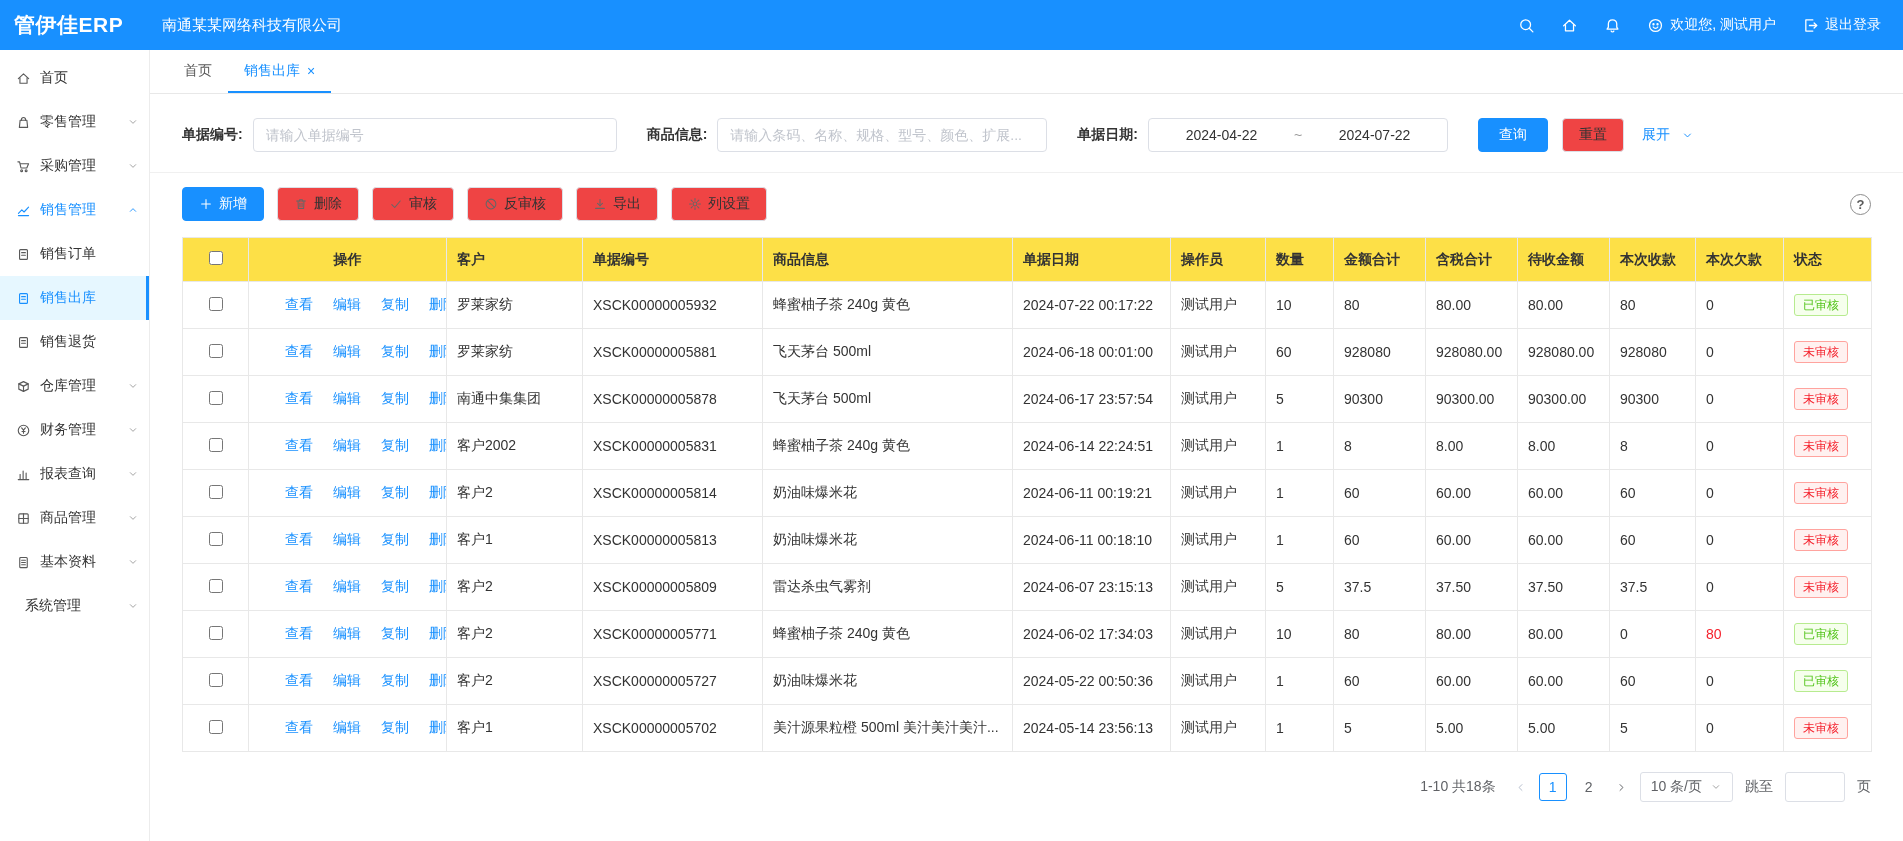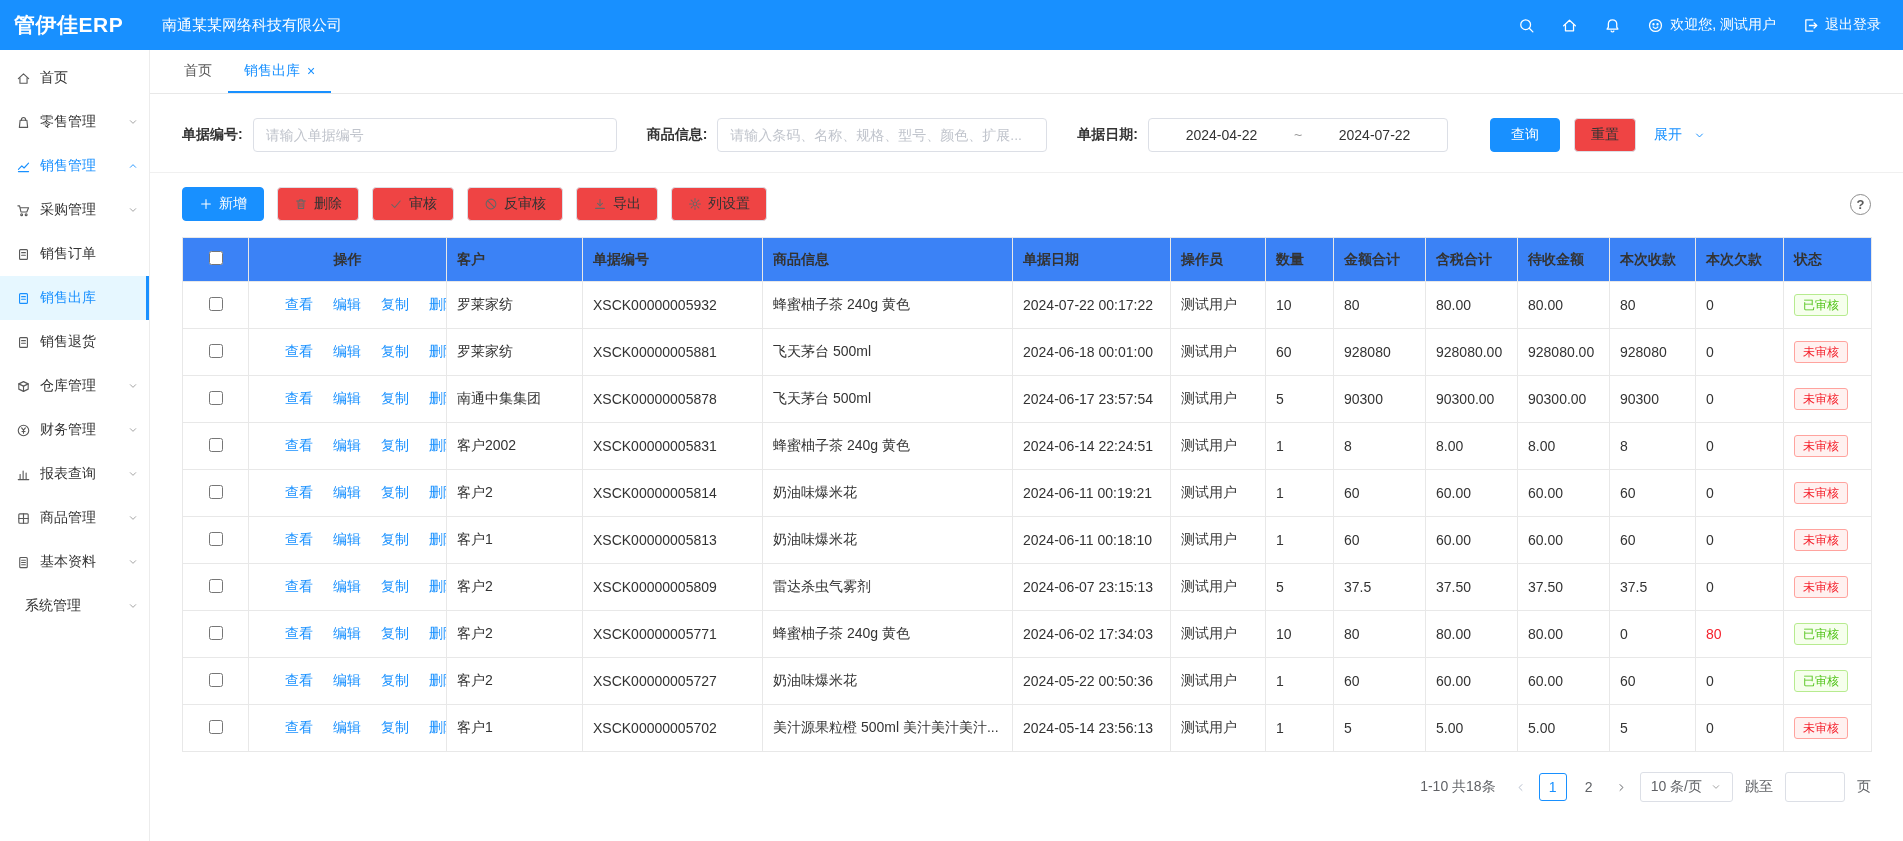--- a/index.html
+++ b/index.html
@@ -89,21 +89,21 @@
   }
   .date-sep { color: #999; }
   .btn {
     height: 34px; border: 1px solid #dcdfe6; background: #ef4444; color: #333;
     border-radius: 4px; padding: 0 16px; font-size: 14px; cursor: pointer;
     display: inline-flex; align-items: center; gap: 6px; font-family: inherit; white-space: nowrap;
   }
   .btn .icon { font-size: 14px; color: #666; }
   .btn.primary { background: #1890ff; border-color: #1890ff; color: #fff; }
   .btn.primary .icon { color: #fff; }
-  .btn-search { margin-left: 12px; padding: 0 20px; }
+  .btn-search { margin-left: 0; padding: 0 20px; }
   .btn-reset { margin-left: 14px; }
   .expand {
     margin-left: 18px; color: #1890ff; display: inline-flex; align-items: center;
     gap: 11px; cursor: pointer; white-space: nowrap;
   }
   .expand .icon { font-size: 13px; }
 
   
   .toolbar {
     display: flex; align-items: center; justify-content: space-between;
@@ -116,21 +116,21 @@
     display: flex; align-items: center; justify-content: center; cursor: pointer;
   }
 
   
   .table-wrap { margin: 16px 32px 0 32px; }
   table { width: 100%; border-collapse: collapse; table-layout: fixed; font-size: 14px; }
   th, td {
     border: 1px solid #e8e8e8; padding: 0 10px; text-align: left;
     white-space: nowrap; overflow: hidden; text-overflow: ellipsis;
   }
-  th { height: 44px; font-weight: bold; color: #333; background: #3b82f6; }
+  th { height: 44px; font-weight: bold; color: #333; background: #fde047; }
   td { height: 47px; color: #333; }
   .c-center { text-align: center; }
   input[type="checkbox"] { width: 14px; height: 14px; cursor: pointer; }
   .actions { display: inline-flex; gap: 20px; margin-left: 26px; }
   .act { color: #1890ff; cursor: pointer; text-decoration: none; }
   .badge {
     display: inline-block; font-size: 12px; line-height: 18px;
     padding: 1px 8px; border-radius: 3px;
   }
   .badge.approved { color: #52c41a; background: #f6ffed; border: 1px solid #b7eb8f; }
@@ -231,46 +231,46 @@
               <path d="M5.8 5.6V4.8a2.2 2.2 0 0 1 4.4 0v.8"></path>
             </svg>
           </span>
           <span class="side-label">零售管理</span>
           <span class="icon chev">
             <svg viewBox="0 0 16 16" width="1em" height="1em" fill="none" stroke="currentColor" stroke-width="1.2" stroke-linecap="round" stroke-linejoin="round">
               <polyline points="4.4,6.2 8,9.8 11.6,6.2"></polyline>
             </svg>
           </span>
         </div>
-        <div class="side-item parent-active">
-          <span class="icon ">
-            <svg viewBox="0 0 16 16" width="1em" height="1em" fill="none" stroke="currentColor" stroke-width="1.2" stroke-linecap="round" stroke-linejoin="round">
-              <polyline points="2.6,11 6.2,7.4 8.6,9.6 13.4,4.4"></polyline>
-              <line x1="2.6" y1="13.4" x2="13.4" y2="13.4"></line>
-            </svg>
-          </span>
-          <span class="side-label">销售管理</span>
-          <span class="icon chev">
-            <svg viewBox="0 0 16 16" width="1em" height="1em" fill="none" stroke="currentColor" stroke-width="1.2" stroke-linecap="round" stroke-linejoin="round">
-              <polyline points="4.4,9.8 8,6.2 11.6,9.8"></polyline>
-            </svg>
-          </span>
-        </div>
         <div class="side-item">
           <span class="icon ">
             <svg viewBox="0 0 16 16" width="1em" height="1em" fill="none" stroke="currentColor" stroke-width="1.2" stroke-linecap="round" stroke-linejoin="round">
               <path d="M2 3h1.8l1.5 6.6h6.2L13.4 5H4.4"></path>
               <circle cx="6" cy="12.4" r="1"></circle>
               <circle cx="10.8" cy="12.4" r="1"></circle>
             </svg>
           </span>
           <span class="side-label">采购管理</span>
           <span class="icon chev">
             <svg viewBox="0 0 16 16" width="1em" height="1em" fill="none" stroke="currentColor" stroke-width="1.2" stroke-linecap="round" stroke-linejoin="round">
               <polyline points="4.4,6.2 8,9.8 11.6,6.2"></polyline>
+            </svg>
+          </span>
+        </div>
+        <div class="side-item parent-active">
+          <span class="icon ">
+            <svg viewBox="0 0 16 16" width="1em" height="1em" fill="none" stroke="currentColor" stroke-width="1.2" stroke-linecap="round" stroke-linejoin="round">
+              <polyline points="2.6,11 6.2,7.4 8.6,9.6 13.4,4.4"></polyline>
+              <line x1="2.6" y1="13.4" x2="13.4" y2="13.4"></line>
+            </svg>
+          </span>
+          <span class="side-label">销售管理</span>
+          <span class="icon chev">
+            <svg viewBox="0 0 16 16" width="1em" height="1em" fill="none" stroke="currentColor" stroke-width="1.2" stroke-linecap="round" stroke-linejoin="round">
+              <polyline points="4.4,9.8 8,6.2 11.6,9.8"></polyline>
             </svg>
           </span>
         </div>
         <div class="side-item side-sub">
           <span class="icon ">
             <svg viewBox="0 0 16 16" width="1em" height="1em" fill="none" stroke="currentColor" stroke-width="1.2" stroke-linecap="round" stroke-linejoin="round">
               <rect x="3.8" y="2.8" width="8.4" height="10.4" rx="1"></rect>
               <line x1="6" y1="6" x2="10" y2="6"></line>
               <line x1="6" y1="8.8" x2="10" y2="8.8"></line>
             </svg>

